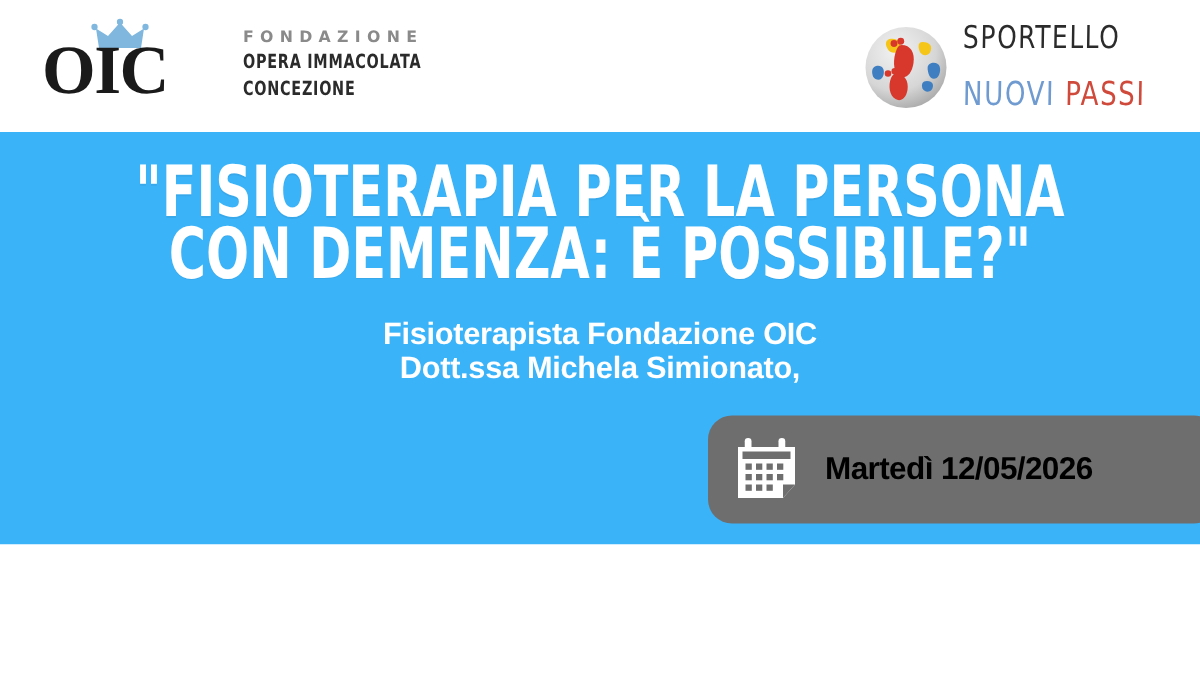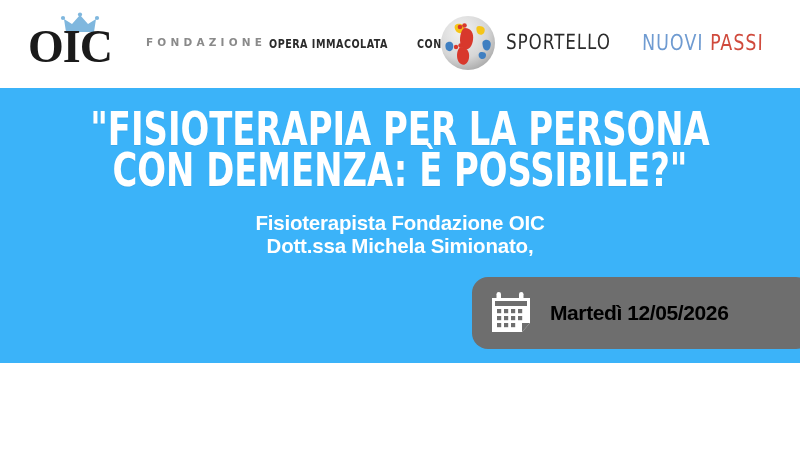--- a/index.html
+++ b/index.html
@@ -15,21 +15,21 @@
     background:#ffffff;
   }
 
   
   .header {
     position:absolute; left:0; top:0; width:800px; height:88px;
     background:#ffffff;
   }
   .logo-oic {
     position:absolute; left:28px; top:10px;
-    display:flex; align-items:center; gap:14px;justify-content:space-between;
+    display:flex; align-items:center; gap:30px;justify-content:space-between;
   }
   .oic-mark {
     position:relative;
     width:104px; height:62px;
   }
   .oic-crown {
     position:absolute; left:50%; top:2px;
     transform:translateX(-50%);
     width:54px; height:22px;
   }
@@ -38,21 +38,21 @@
     width:104px;
     font-family:"Liberation Serif", serif;
     font-weight:700;
     font-size:46px;
     line-height:46px;
     letter-spacing:-1px;
     color:#1a1a1a;
     text-align:left;
   }
   .oic-words {
-    display:flex; flex-direction:row;
+    display:flex; flex-direction:column;
     justify-content:center;
     gap:3px;
     padding-top:4px;
   }
   .oic-w1 {
     font-size:10.5px; font-weight:700; color:#8a8a8a;
     letter-spacing:4.2px;
     font-family:"DejaVu Sans", sans-serif;
   }
   .oic-w2, .oic-w3 {
@@ -62,21 +62,21 @@
     transform:scaleX(0.82);
     transform-origin:left center;
   }
 
   
   .logo-sportello {
     position:absolute; right:20px; top:14px;
     display:flex; align-items:center; gap:9px;
   }
   .sp-ball { width:58px; height:58px; display:block; }
-  .sp-words { display:flex; flex-direction:row; gap:16px; }
+  .sp-words { display:flex; flex-direction:column; gap:16px; }
   .sp-line1 {
     font-family:"DejaVu Sans Condensed","DejaVu Sans", sans-serif;
     font-size:21px; font-weight:400; color:#2b2b2b;
     letter-spacing:1.2px; line-height:22px;
     transform:scaleX(0.88) skewX(-1deg);
     transform-origin:left center;
   }
   .sp-line2 {
     font-family:"DejaVu Sans Condensed","DejaVu Sans", sans-serif;
     font-size:22px; font-weight:400;

